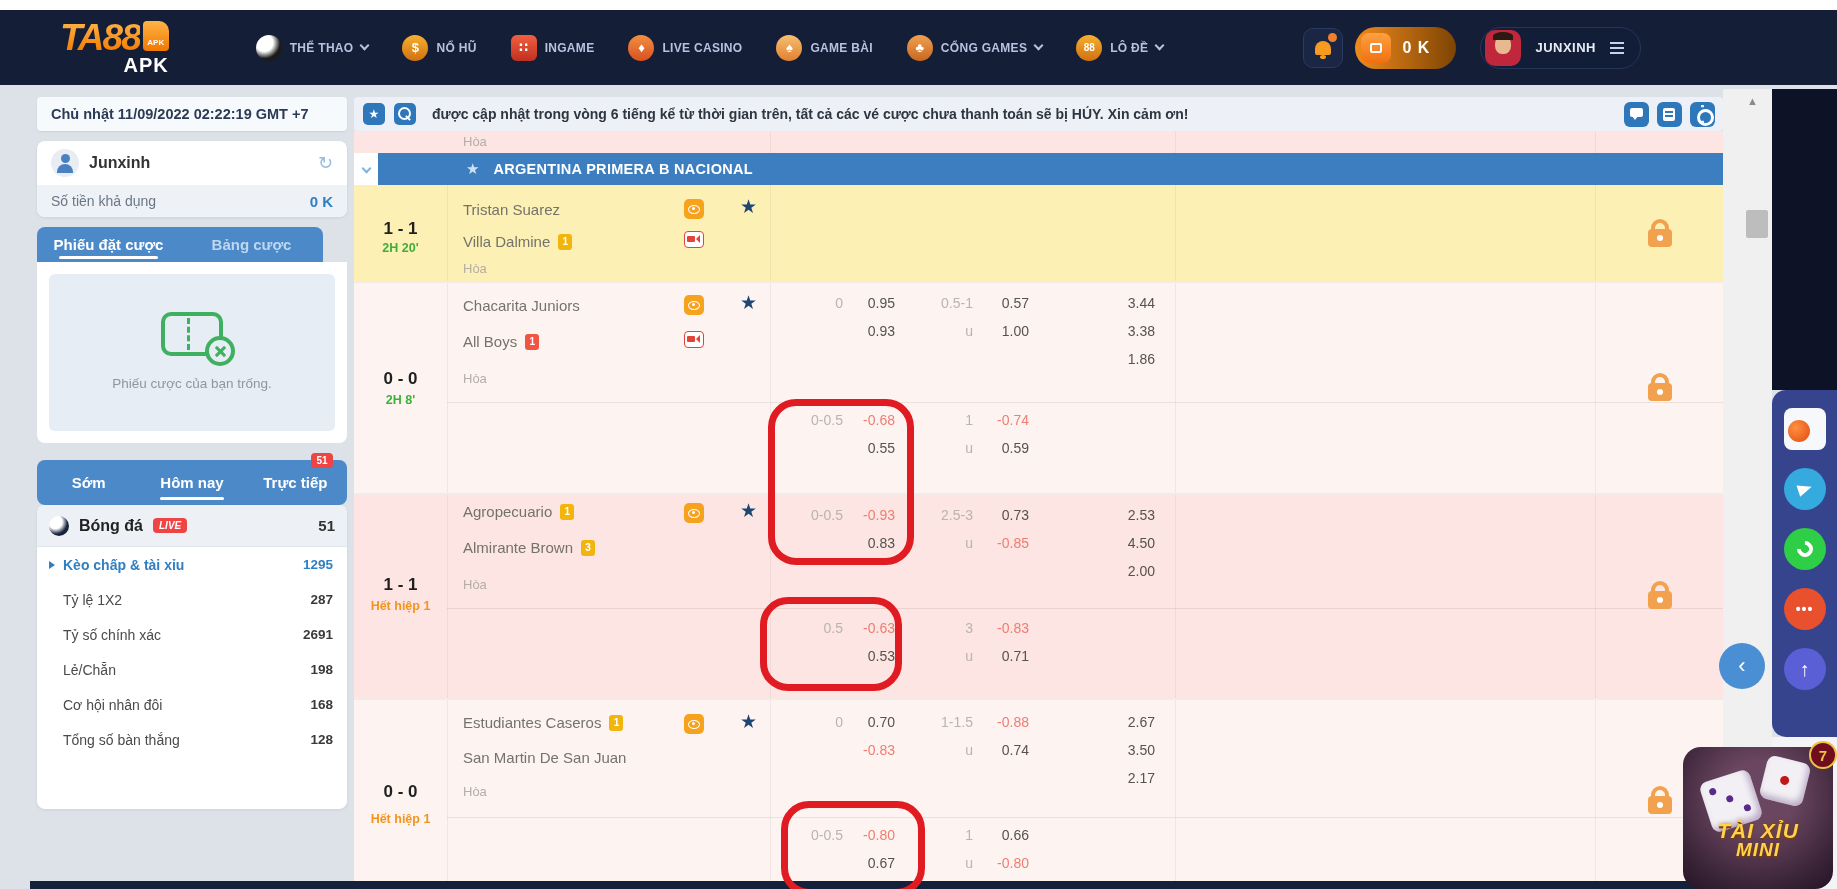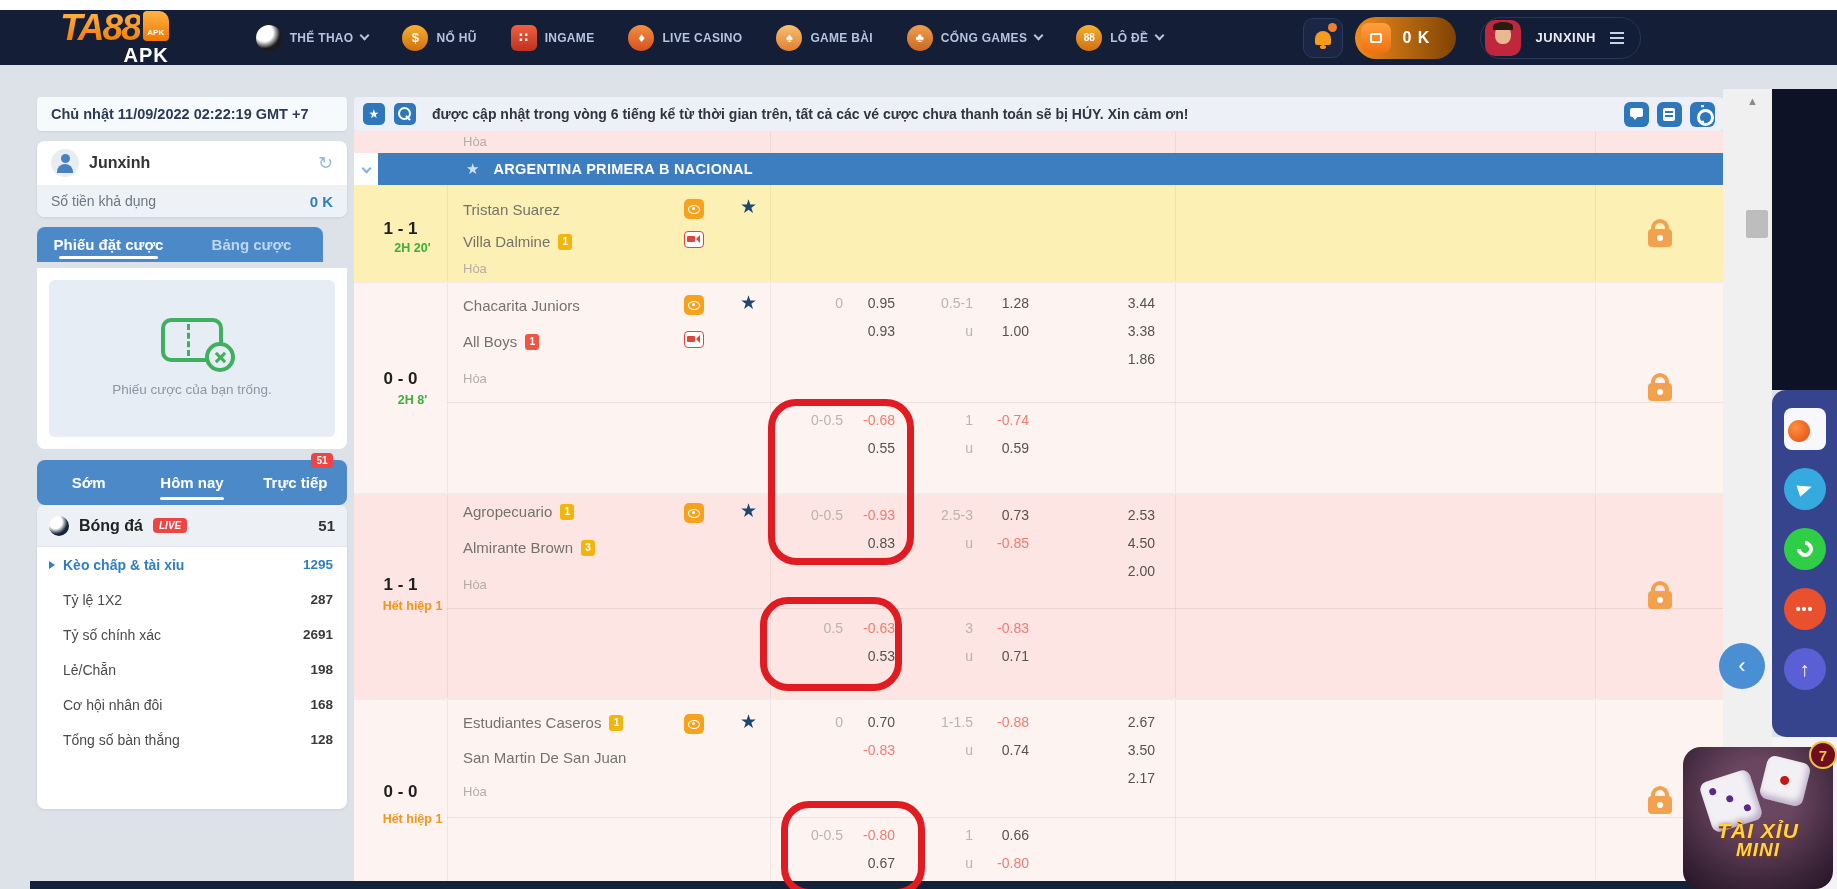--- a/index.html
+++ b/index.html
@@ -1,21 +1,21 @@
 <!DOCTYPE html>
 <html><head>
 <meta charset="utf-8">
 <style>
   * { margin:0; padding:0; box-sizing:border-box; }
   html,body { width:1837px; height:889px; overflow:hidden; }
   body { font-family:"Liberation Sans","DejaVu Sans",sans-serif; position:relative; background:#dde2e8; }
 
   
   .top-strip { position:absolute; left:0; top:0; width:1837px; height:10px; background:#ffffff; }
-  .navbar { position:absolute; left:0; top:10px; width:1837px; height:55px; background:#141e36; display:flex; align-items:center; padding:0 196px 0 60px; }
+  .navbar { position:absolute; left:0; top:10px; width:1837px; height:75px; background:#141e36; display:flex; align-items:center; padding:0 196px 0 60px; }
   .logo { display:flex; flex-direction:column; margin-right:70px; cursor:pointer; }
   .logo-row { display:flex; align-items:flex-start; }
   .logo-main { font-size:37px; font-weight:900; font-style:italic; color:#f7941d; background:linear-gradient(180deg,#ffb347,#f07800); -webkit-background-clip:text; background-clip:text; -webkit-text-fill-color:transparent; letter-spacing:-2px; line-height:34px; }
   .logo-badge { width:26px; height:30px; background:linear-gradient(180deg,#ffb347,#f07800); border-radius:4px 10px 4px 4px; color:#fff; font-size:8px; font-weight:bold; display:flex; align-items:flex-end; justify-content:center; padding-bottom:4px; margin-left:3px; }
   .logo-sub { color:#fff; font-weight:900; font-size:20px; text-align:right; letter-spacing:1px; line-height:20px; }
   .nav-items { display:flex; align-items:center; flex:1; }
   .nav-item { display:flex; align-items:center; gap:8px; padding:0 17px; cursor:pointer; position:relative; }
   .nav-ic { width:26px; height:26px; border-radius:50%; display:flex; align-items:center; justify-content:center; font-size:13px; font-weight:bold; color:#fff; flex:none; position:relative; }
   .nav-label { font-size:12px; font-weight:bold; color:#b6c2e0; letter-spacing:.3px; white-space:nowrap; }
   .chev { width:7px; height:7px; border-right:2px solid #b6c2e0; border-bottom:2px solid #b6c2e0; transform:rotate(45deg); margin-top:-4px; }
@@ -68,21 +68,21 @@
   .uc-name { font-size:16px; font-weight:bold; color:#333; }
   .uc-refresh { margin-left:auto; color:#93bce2; font-size:18px; cursor:pointer; }
   .uc-row2 { height:32px; background:#eef1f6; display:flex; align-items:center; padding:12px 14px; border-radius:0 0 8px 8px; }
   .uc-balance-label { font-size:14px; color:#6b7785; }
   .uc-balance-val { margin-left:auto; font-size:15px; font-weight:bold; color:#2f7fc1; }
   .slip-tabs { position:absolute; left:37px; top:227px; width:286px; height:35px; background:#4c89c8; border-radius:8px 8px 0 0; display:flex; }
   .slip-tab { flex:1; display:flex; align-items:center; justify-content:center; font-size:15px; cursor:pointer; position:relative; }
   .slip-tab.active { color:#fff; font-weight:bold; }
   .slip-tab.active::after { content:""; position:absolute; bottom:3px; left:22px; right:22px; height:3px; background:#fff; border-radius:2px; }
   .slip-tab.inactive { color:#bcd7ef; font-weight:bold; }
-  .slip-body { position:absolute; left:37px; top:262px; width:310px; height:181px; background:#fff; border-radius:0 0 8px 8px; padding:12px;margin-top:6px; }
+  .slip-body { position:absolute; left:37px; top:262px; width:310px; height:181px; background:#fff; border-radius:0 0 8px 8px; padding:12px; }
   .slip-empty { width:100%; height:100%; background:#e7edf4; border-radius:6px; display:flex; flex-direction:column; align-items:center; justify-content:center; gap:8px; padding:10px 18px; }
   .ticket { position:relative; width:62px; height:44px; border:4px solid #3fb05f; border-radius:10px; margin-bottom:10px; }
   .ticket::before { content:""; position:absolute; left:22px; top:2px; bottom:2px; border-left:3px dashed #3fb05f; }
   .tick-x { position:absolute; right:-16px; bottom:-14px; width:30px; height:30px; border:4px solid #3fb05f; border-radius:50%; background:#e7edf4; }
   .tick-x::before,.tick-x::after { content:""; position:absolute; left:5px; top:10px; width:13px; height:3px; background:#3fb05f; }
   .tick-x::before { transform:rotate(45deg); } .tick-x::after { transform:rotate(-45deg); }
   .slip-msg { font-size:13.5px; color:#8b97a3; text-align:center; line-height:1.45; }
   .time-tabs { position:absolute; left:37px; top:460px; width:310px; height:45px; background:#4c89c8; border-radius:8px; display:flex; }
   .time-tab { flex:1; display:flex; align-items:center; justify-content:center; font-size:15px; cursor:pointer; position:relative; color:#ffffff; font-weight:bold; }
   .time-tab.active { color:#fff; }
@@ -111,21 +111,21 @@
   .lg-star { color:#cfe0f0; font-size:15px; margin-left:88px; }
   .lg-name { color:#fff; font-weight:bold; font-size:14.5px; letter-spacing:.3px; margin-left:14px; }
   .match { position:relative; border-bottom:2px solid #f3ebe8; }
   .p-yellow { background:#fdf0b4; }
   .p-light { background:#fdf4f2; }
   .p-deep { background:#fce5e2; }
   .vline { position:absolute; top:0; bottom:0; width:1px; background:rgba(120,80,70,.08); }
   .hdiv { position:absolute; left:93px; right:0; height:1px; background:rgba(120,80,70,.12); }
   .score-col { position:absolute; left:0; top:0; bottom:0; width:93px; text-align:center; }
   .score { font-size:17px; font-weight:bold; color:#1f1f1f; position:absolute; width:100%; }
-  .mtime { font-size:12.5px; font-weight:bold; position:absolute; width:100%;margin-left:12px; }
+  .mtime { font-size:12.5px; font-weight:bold; position:absolute; width:100%; }
   .mtime.green { color:#3fae3a; } .mtime.orange { color:#f2941d; }
   .tname { font-size:15px; color:#74736a; }
   .team { position:absolute; left:109px; white-space:nowrap; }
   .hoa { position:absolute; left:109px; font-size:13px; color:#b4aea6; }
   .badge { display:inline-block; min-width:14px; height:16px; line-height:16px; border-radius:3px; color:#fff; font-size:10px; font-weight:bold; text-align:center; padding:0 3px; margin-left:8px; vertical-align:2px; }
   .b-yellow { background:#f2b50d; } .b-red { background:#f25444; }
   .eye-ic { position:absolute; left:330px; width:20px; height:20px; background:#f6a21c; border-radius:5px; }
   .eye-ic::before { content:""; position:absolute; left:4px; top:6px; width:10px; height:7px; border:1.5px solid #fff; border-radius:50%; }
   .eye-ic::after { content:""; position:absolute; left:8px; top:8px; width:3px; height:3px; background:#fff; border-radius:50%; }
   .star-ic { position:absolute; left:386px; font-size:19px; color:#1d4670; line-height:20px; }
@@ -373,21 +373,21 @@
     <div class="team" style="top:50px"><span class="tname">All Boys</span><span class="badge b-red">1</span></div>
     <div class="hoa" style="top:88px">Hòa</div>
     <span class="eye-ic" style="top:12px"></span>
     <span class="star-ic" style="top:10px">★</span>
     <span class="cam-ic" style="top:48px"></span>
     <div class="odds" style="top:0;height:119px">
       <span class="oc ln c-hl" style="top:12px">0</span>
       <span class="oc ov c-ho" style="top:12px">0.95</span>
       <span class="oc ov c-ho" style="top:40px">0.93</span>
       <span class="oc ln c-ul" style="top:12px">0.5-1</span>
-      <span class="oc ov c-uo" style="top:12px">1.28</span>
+      <span class="oc ov c-uo" style="top:12px">0.57</span>
       <span class="oc ln c-ul" style="top:40px">u</span>
       <span class="oc ov c-uo" style="top:40px">1.00</span>
       <span class="oc ov c-x12" style="top:12px">3.44</span>
       <span class="oc ov c-x12" style="top:40px">3.38</span>
       <span class="oc ov c-x12" style="top:68px">1.86</span>
     </div>
     <div class="odds" style="top:119px;height:93px">
       <span class="oc ln c-hl" style="top:10px">0-0.5</span>
       <span class="oc ov c-ho neg" style="top:10px">-0.68</span>
       <span class="oc ov c-ho" style="top:38px">0.55</span>

